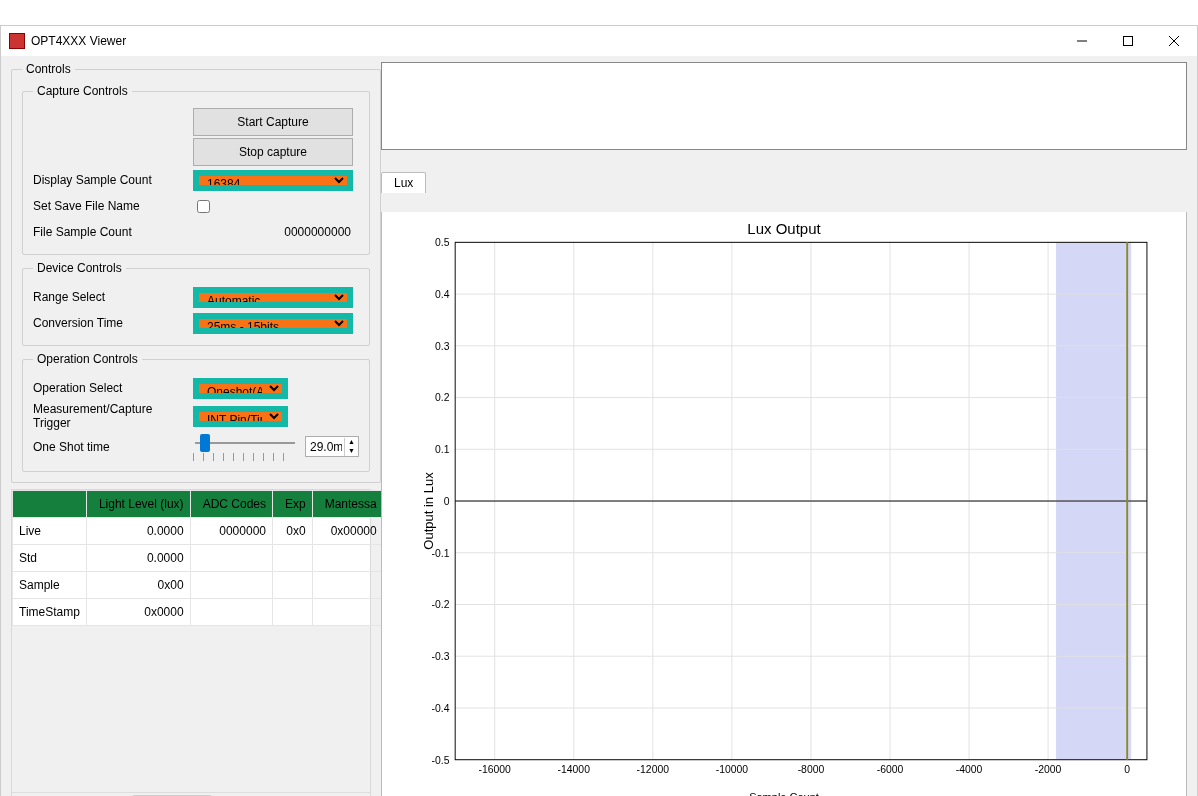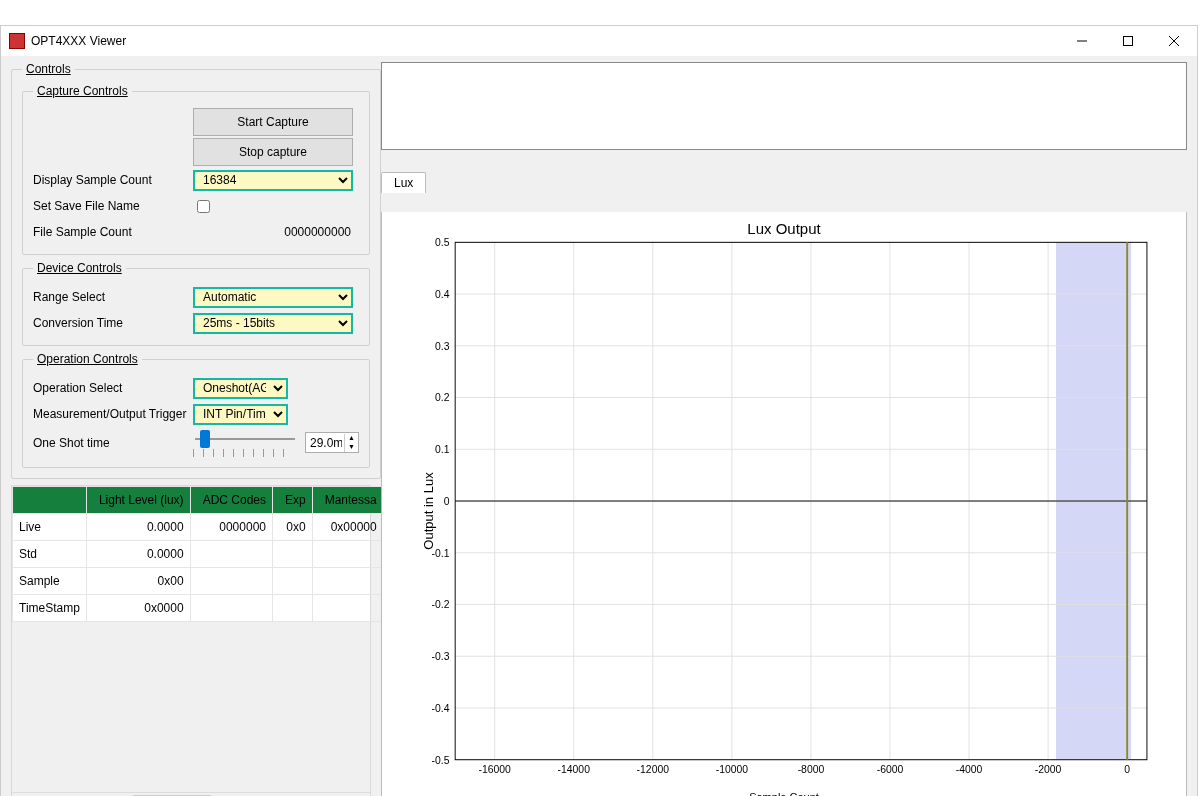--- a/index.html
+++ b/index.html
@@ -7,25 +7,25 @@
   .window { width: 1198px; height: 796px; border: 1px solid #ccc; background: #fff; position: relative; display: flex; flex-direction: column; margin-top: 25px; }
   .titlebar { height: 30px; display: flex; align-items: center; padding: 0 0 0 8px; background: #fff; }
   .titlebar .app-icon { width: 16px; height: 16px; background:#c33; margin-right:6px; border:1px solid #800; }
   .titlebar .title { flex:1; font-size:12px; }
   .winbtn { width: 46px; height: 30px; display:flex; align-items:center; justify-content:center; }
   .winbtn svg { width:10px; height:10px; stroke:#000; stroke-width:1; fill:none;}
   .client { flex:1; background:#f0f0f0; padding: 6px 10px 10px 10px; display:flex; gap:10px; }
   .leftcol { width: 360px; display:flex; flex-direction:column; gap:6px;}
   .rightcol { flex:1; display:flex; flex-direction:column; gap:20px;}
   fieldset { border:1px solid #d0d0d0; border-radius:2px; padding:8px 10px 10px 10px; margin:0; background:#f0f0f0;}
-  legend { padding:0 4px; font-size:12px; color:#000;text-decoration:underline;}
+  legend { padding:0 4px; font-size:12px; color:#000;}
   .row { display:flex; align-items:center; min-height:24px; margin-top:2px;}
   .row label.lab { width: 160px; }
   .btn { background:#e1e1e1; border:1px solid #adadad; height:28px; width:160px; text-align:center; cursor:pointer;}
-  select, input[type="text"].combo { height:21px; border:2px solid #14b8a6; background:#fef9c3; padding:0 4px;}
+  select, input[type="text"].combo { height:21px; border:6px solid #14b8a6; background:#f97316; padding:0 4px;}
   select { width:160px;}
   .small-select{ width:95px;}
   .checkbox { width:13px; height:13px; }
   .numright { text-align:right; width:160px; padding-right:2px;}
   .slider { appearance:none; width:100px; height:18px; background:transparent;}
   .slider::-webkit-slider-runnable-track{ height:2px; background:#999;}
   .slider::-webkit-slider-thumb{ appearance:none; width:10px; height:18px; background:#0078d7; border-radius:2px; margin-top:-8px;}
   .ticks{ height:8px; width:100px; background:repeating-linear-gradient(to right,#999 0,#999 1px,transparent 1px,transparent 10px); margin-top:-2px;}
   .spinbox{ width:54px; height:21px; border:1px solid #adadad; background:#fff; display:flex; align-items:center;}
   .spinbox input{ border:none; width:38px; text-align:left; padding-left:4px; outline:none; font-size:12px;}
@@ -122,21 +122,21 @@
           </div>
         </fieldset>
 
         <fieldset style="margin-top:6px">
           <legend>Operation Controls</legend>
           <div class="row">
             <label class="lab">Operation Select</label>
             <select class="small-select"><option>Oneshot(AGC)</option></select>
           </div>
           <div class="row">
-            <label class="lab">Measurement/Output Trigger</label>
+            <label class="lab">Measurement/Capture Trigger</label>
             <select class="small-select"><option>INT Pin/Timer</option></select>
           </div>
           <div class="row">
             <label class="lab">One Shot time</label>
             <div style="display:flex; align-items:center; gap:8px;">
               <div>
                 <input type="range" min="0" max="100" value="5" class="slider" style="">
                 <div class="ticks"></div>
               </div>
               <div class="spinbox">

